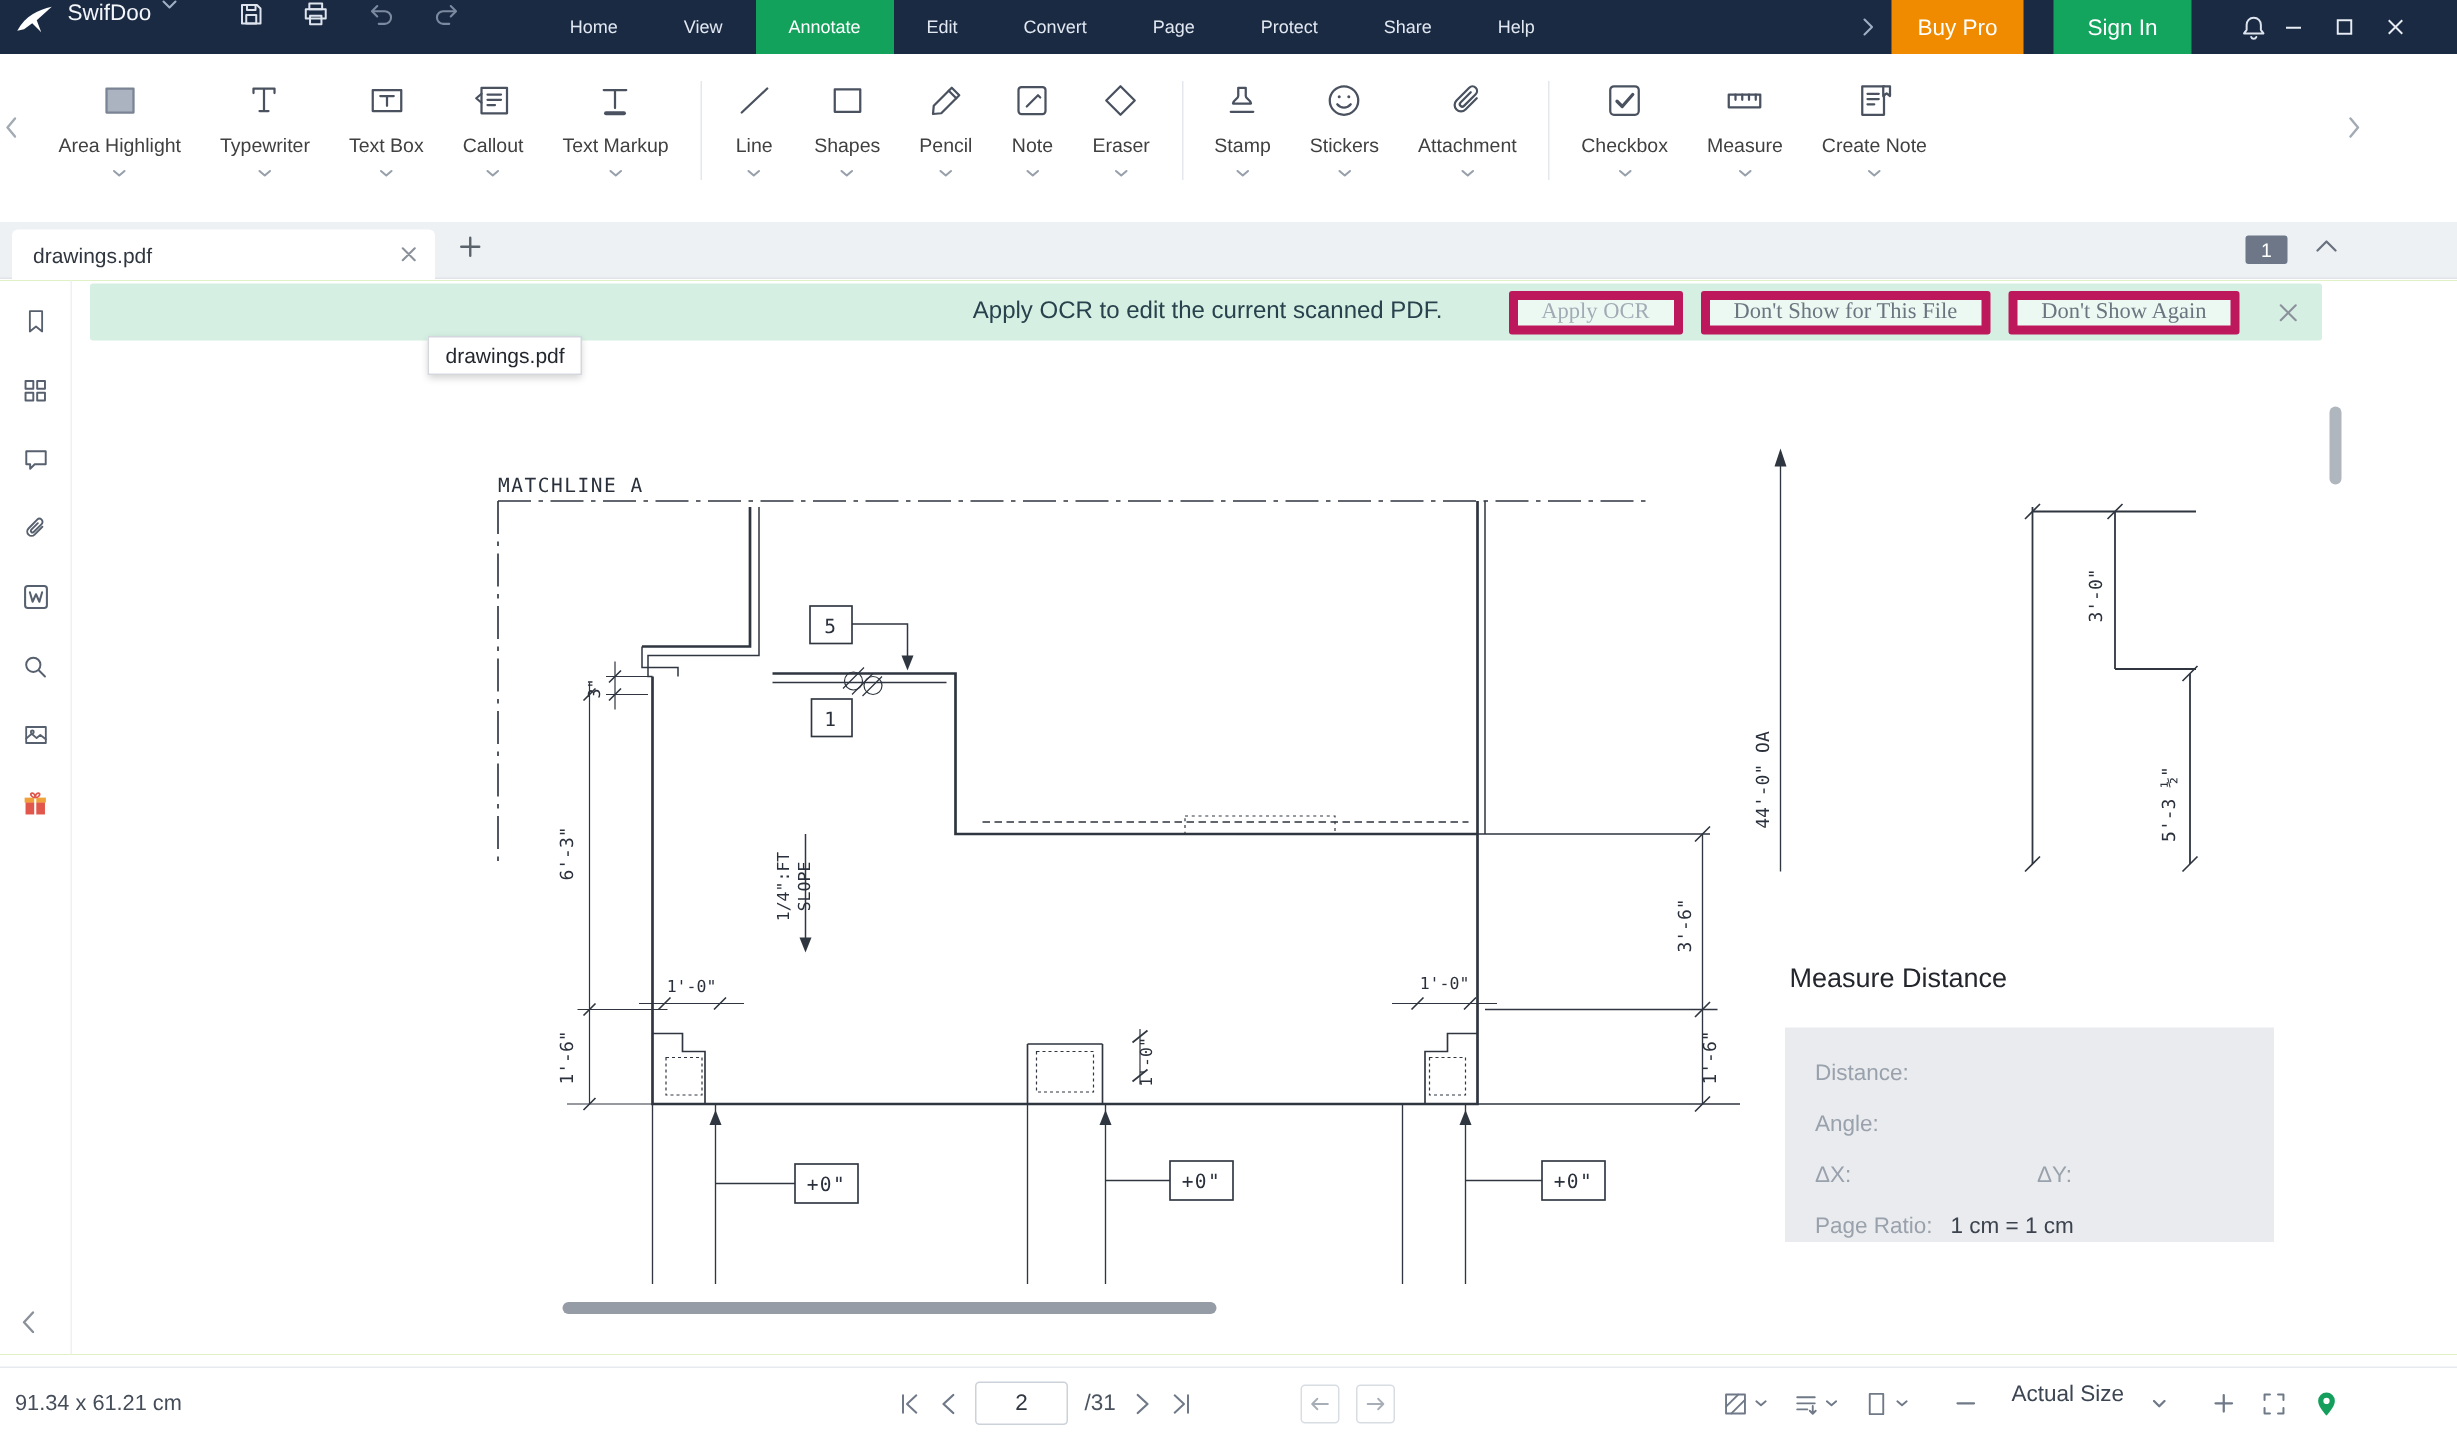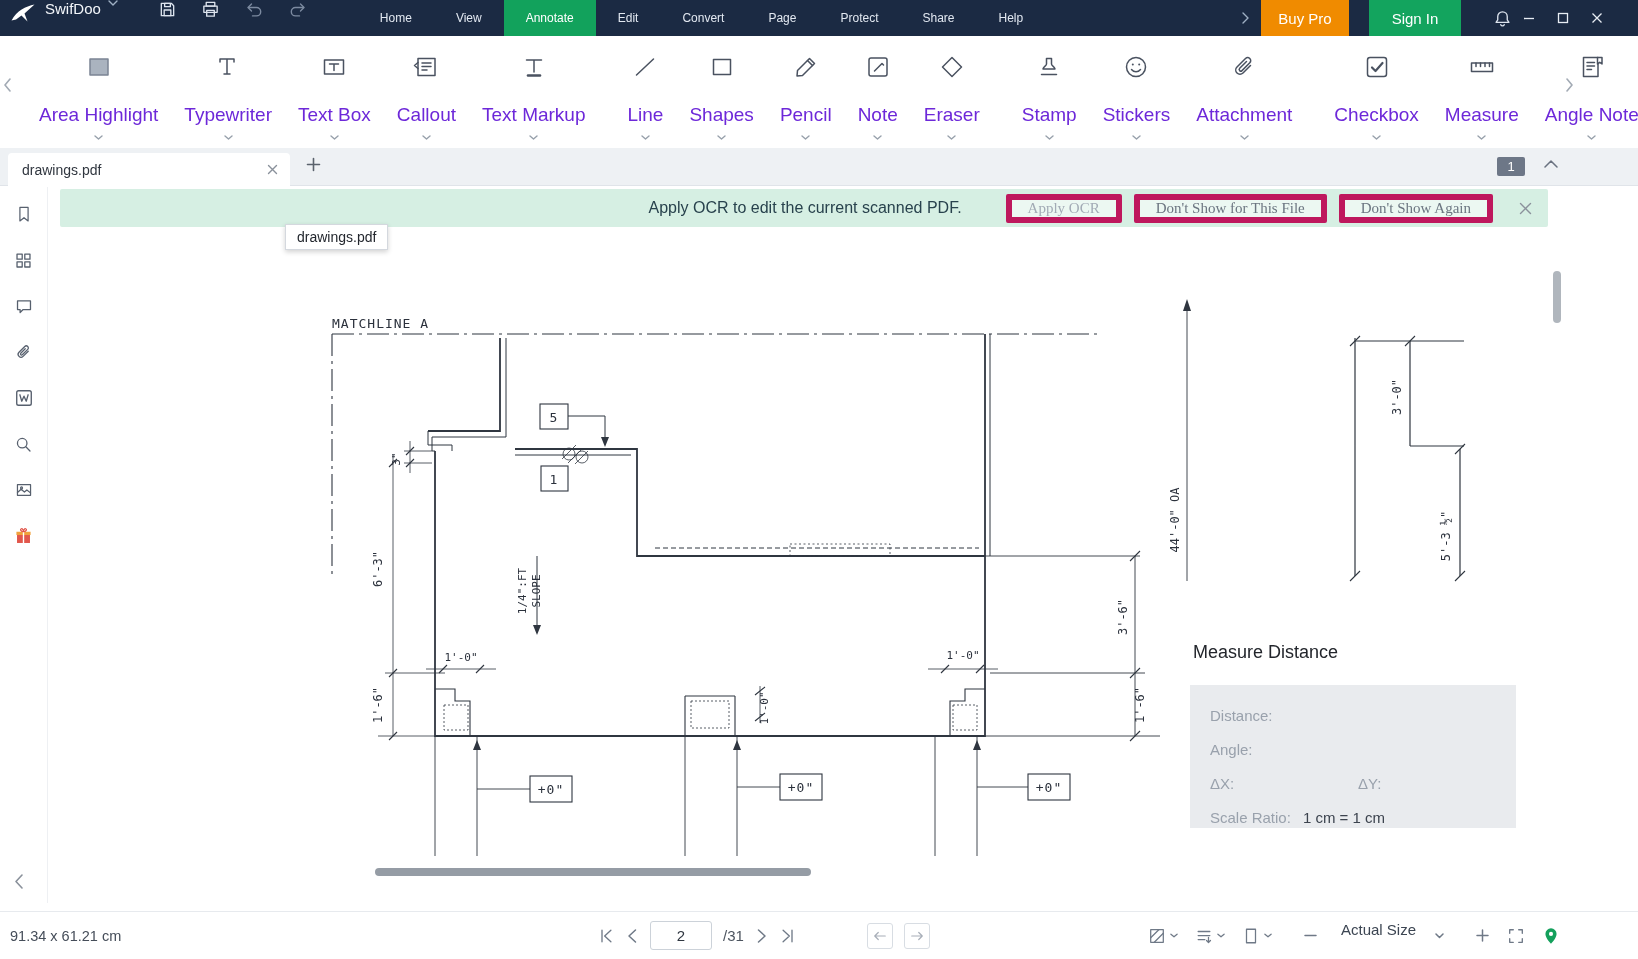--- a/index.html
+++ b/index.html
@@ -26,21 +26,21 @@
   .bell{margin-left:32px}
   .winbtn{width:34px;height:36px;display:flex;align-items:center;justify-content:center;cursor:pointer}
   .winbtn:first-of-type{margin-left:32px}
   .winbtn svg{stroke:#e8edf4;fill:none;stroke-width:1.3}
 
   
   .toolbar{position:absolute;top:36px;left:0;right:0;height:112px;background:#fff;display:flex;align-items:flex-start;padding-left:26px;z-index:40}
   .titem{display:flex;flex-direction:column;align-items:center;padding:16px 13px 0;cursor:pointer}
   .ticon{height:30px;display:flex;align-items:center}
   .ticon svg{stroke:#4a5260;fill:none;stroke-width:1.5;stroke-linecap:round;stroke-linejoin:round}
-  .tlabel{font-size:19px;color:#6d28d9;margin-top:22px;white-space:nowrap}
+  .tlabel{font-size:13px;color:#404040;margin-top:7px;white-space:nowrap}
   .tcaret{margin-top:9px;display:flex}
   .tcaret svg,.tb-caret svg,.tb-chev svg{stroke:#97a0ab;fill:none;stroke-width:1.4;stroke-linecap:round;stroke-linejoin:round}
   .tb-caret svg,.tb-chev svg{stroke:#9fb0c4}
   .tsep{width:1px;height:66px;background:#e4e7eb;margin:18px 8px 0}
   .rib-chev{position:absolute;top:42px;display:flex;cursor:pointer}
   .rib-chev svg{stroke:#a2aab4;fill:none;stroke-width:1.6;stroke-linecap:round;stroke-linejoin:round}
   .rib-chev.left{left:3px}
   .rib-chev.right{right:64px}
 
   
@@ -421,21 +421,21 @@
       </span>
   </div>
   <div class="titem">
     <span class="ticon">
         <svg width="28" height="28" viewBox="0 0 28 28">
           <rect x="5.5" y="4.5" width="14.5" height="19"></rect>
           <path d="M9 9.5 h7.5 M9 13 h7.5 M9 16.5 h4.5"></path>
           <path d="M19.5 4.5 h4.5 v6.5 l-2.25 -1.7 -2.25 1.7 Z" fill="#ffffff"></path>
         </svg>
       </span>
-    <span class="tlabel">Angle Note</span>
+    <span class="tlabel">Create Note</span>
     <span class="tcaret">
         <svg width="9" height="5" viewBox="0 0 9 5">
           <path d="M1 1 L4.5 4 L8 1"></path>
         </svg>
       </span>
   </div>
 
   <span class="rib-chev right">
     <svg width="8" height="14" viewBox="0 0 8 14">
         <path d="M1 1 L6 7 L1 13"></path>
@@ -639,21 +639,21 @@
         <span>Distance:</span>
       </div>
       <div class="mp-row">
         <span>Angle:</span>
       </div>
       <div class="mp-row">
         <span class="mp-dx">ΔX:</span>
         <span>ΔY:</span>
       </div>
       <div class="mp-row">
-        <span>Scale Ratio:</span>
+        <span>Page Ratio:</span>
         <span class="mp-val">1 cm = 1 cm</span>
       </div>
     </div>
 
     <div class="vscroll">
       <div class="thumb"></div>
     </div>
     <div class="hscroll">
       <div class="thumb"></div>
     </div>

